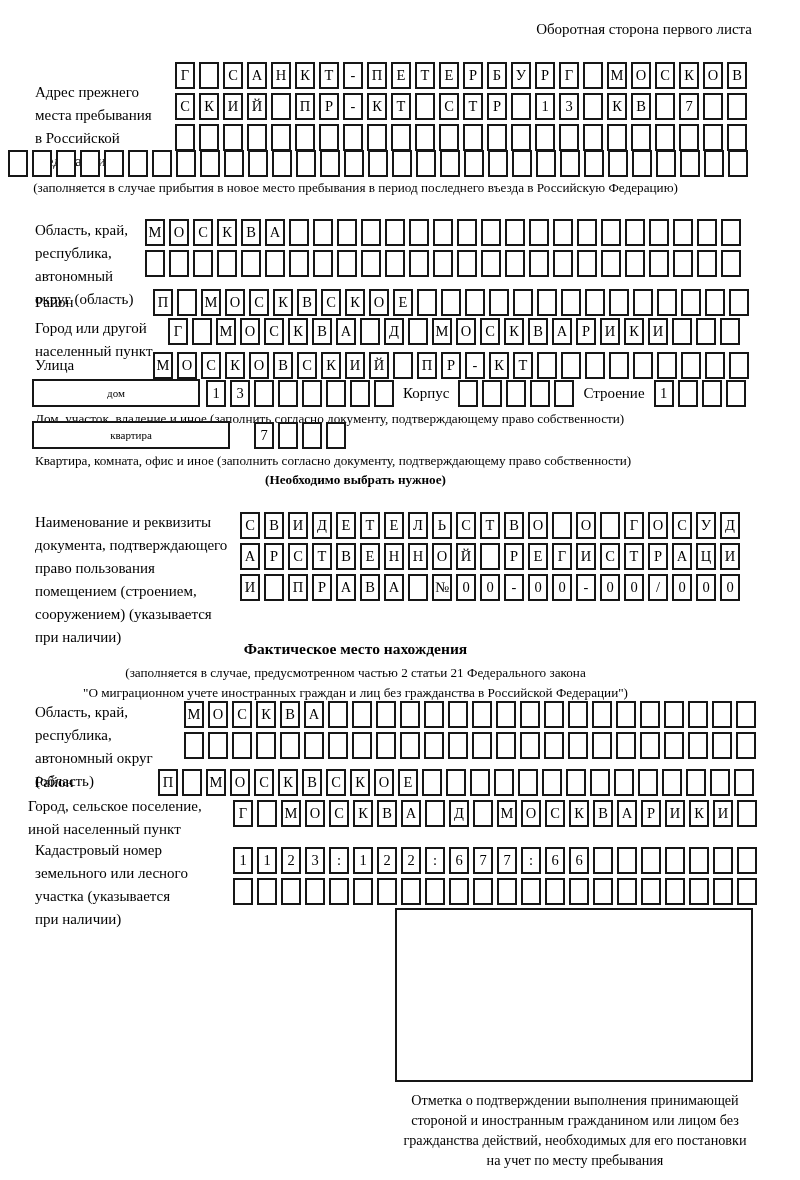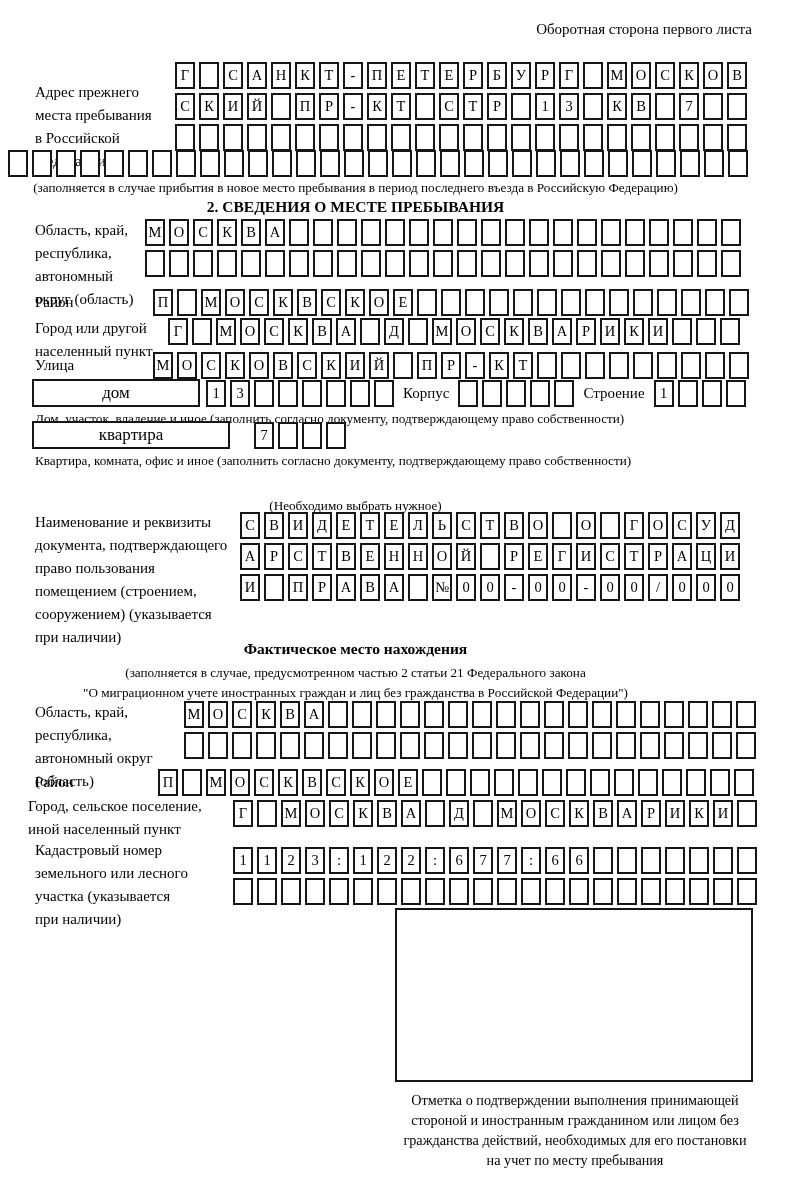--- a/index.html
+++ b/index.html
@@ -13,21 +13,21 @@
   .center{width:711px;text-align:center;left:0;}
   .title{font-weight:bold;font-size:15.5px;}
   .cells{display:flex;gap:4px;margin-bottom:4px;}
   .cell{
     box-sizing:border-box;flex:none;width:20px;height:27px;border:2px solid #161616;
     display:flex;align-items:center;justify-content:center;
     font-size:14.5px;line-height:1;background:#fff;
   }
   .widebox{
     box-sizing:border-box;height:28px;border:2px solid #161616;background:#fff;
-    display:flex;align-items:center;justify-content:center;font-size:17px;flex:none;
+    display:flex;align-items:center;justify-content:center;font-size:11px;flex:none;
   }
   .chk{
     box-sizing:border-box;width:23px;height:28px;border:2px solid #161616;background:#fff;
     display:flex;align-items:center;justify-content:center;font-size:15px;flex:none;
   }
   .inline-row{display:flex;align-items:center;}
   .pre{white-space:pre-line;}
 </style>
 </head>
 <body>
@@ -148,21 +148,20 @@
       <div class="cell"></div>
       <div class="cell"></div>
       <div class="cell"></div>
       <div class="cell"></div>
       <div class="cell"></div>
       <div class="cell"></div>
       <div class="cell"></div>
     </div>
   <div class="abs cap center" style="top:179px;">(заполняется в случае прибытия в новое место пребывания в период последнего въезда в Российскую Федерацию)</div>
 
-  <div class="abs center title" style="top:198px;">2. СВЕДЕНИЯ О МЕСТЕ ПРЕБЫВАНИЯ</div>
 
   <div class="abs lbl" style="left:35px;top:219px;">Область, край,
 республика,
 автономный
 округ (область)</div>
   <div class="abs" style="left:145px;top:219px;">
     <div class="cells">
         <div class="cell">М</div>
         <div class="cell">О</div>
         <div class="cell">С</div>
@@ -339,21 +338,21 @@
     <div class="widebox" style="width:198px;">квартира</div>
     <div class="cells" style="margin-bottom:0;">
         <div class="cell">7</div>
         <div class="cell"></div>
         <div class="cell"></div>
         <div class="cell"></div>
       </div>
   </div>
   <div class="abs cap" style="left:35px;top:452px;">Квартира, комната, офис и иное (заполнить согласно документу, подтверждающему право собственности)</div>
 
-  <div class="abs cap center" style="top:497px;">(Необходимо выбрать нужное)</div>
+  <div class="abs cap center" style="top:471px;font-weight:bold;">(Необходимо выбрать нужное)</div>
 
   <div class="abs lbl" style="left:35px;top:511px;">Наименование и реквизиты
 документа, подтверждающего
 право пользования
 помещением (строением,
 сооружением) (указывается
 при наличии)</div>
   <div class="abs" style="left:240px;top:512px;">
     <div class="cells">
         <div class="cell">С</div>

